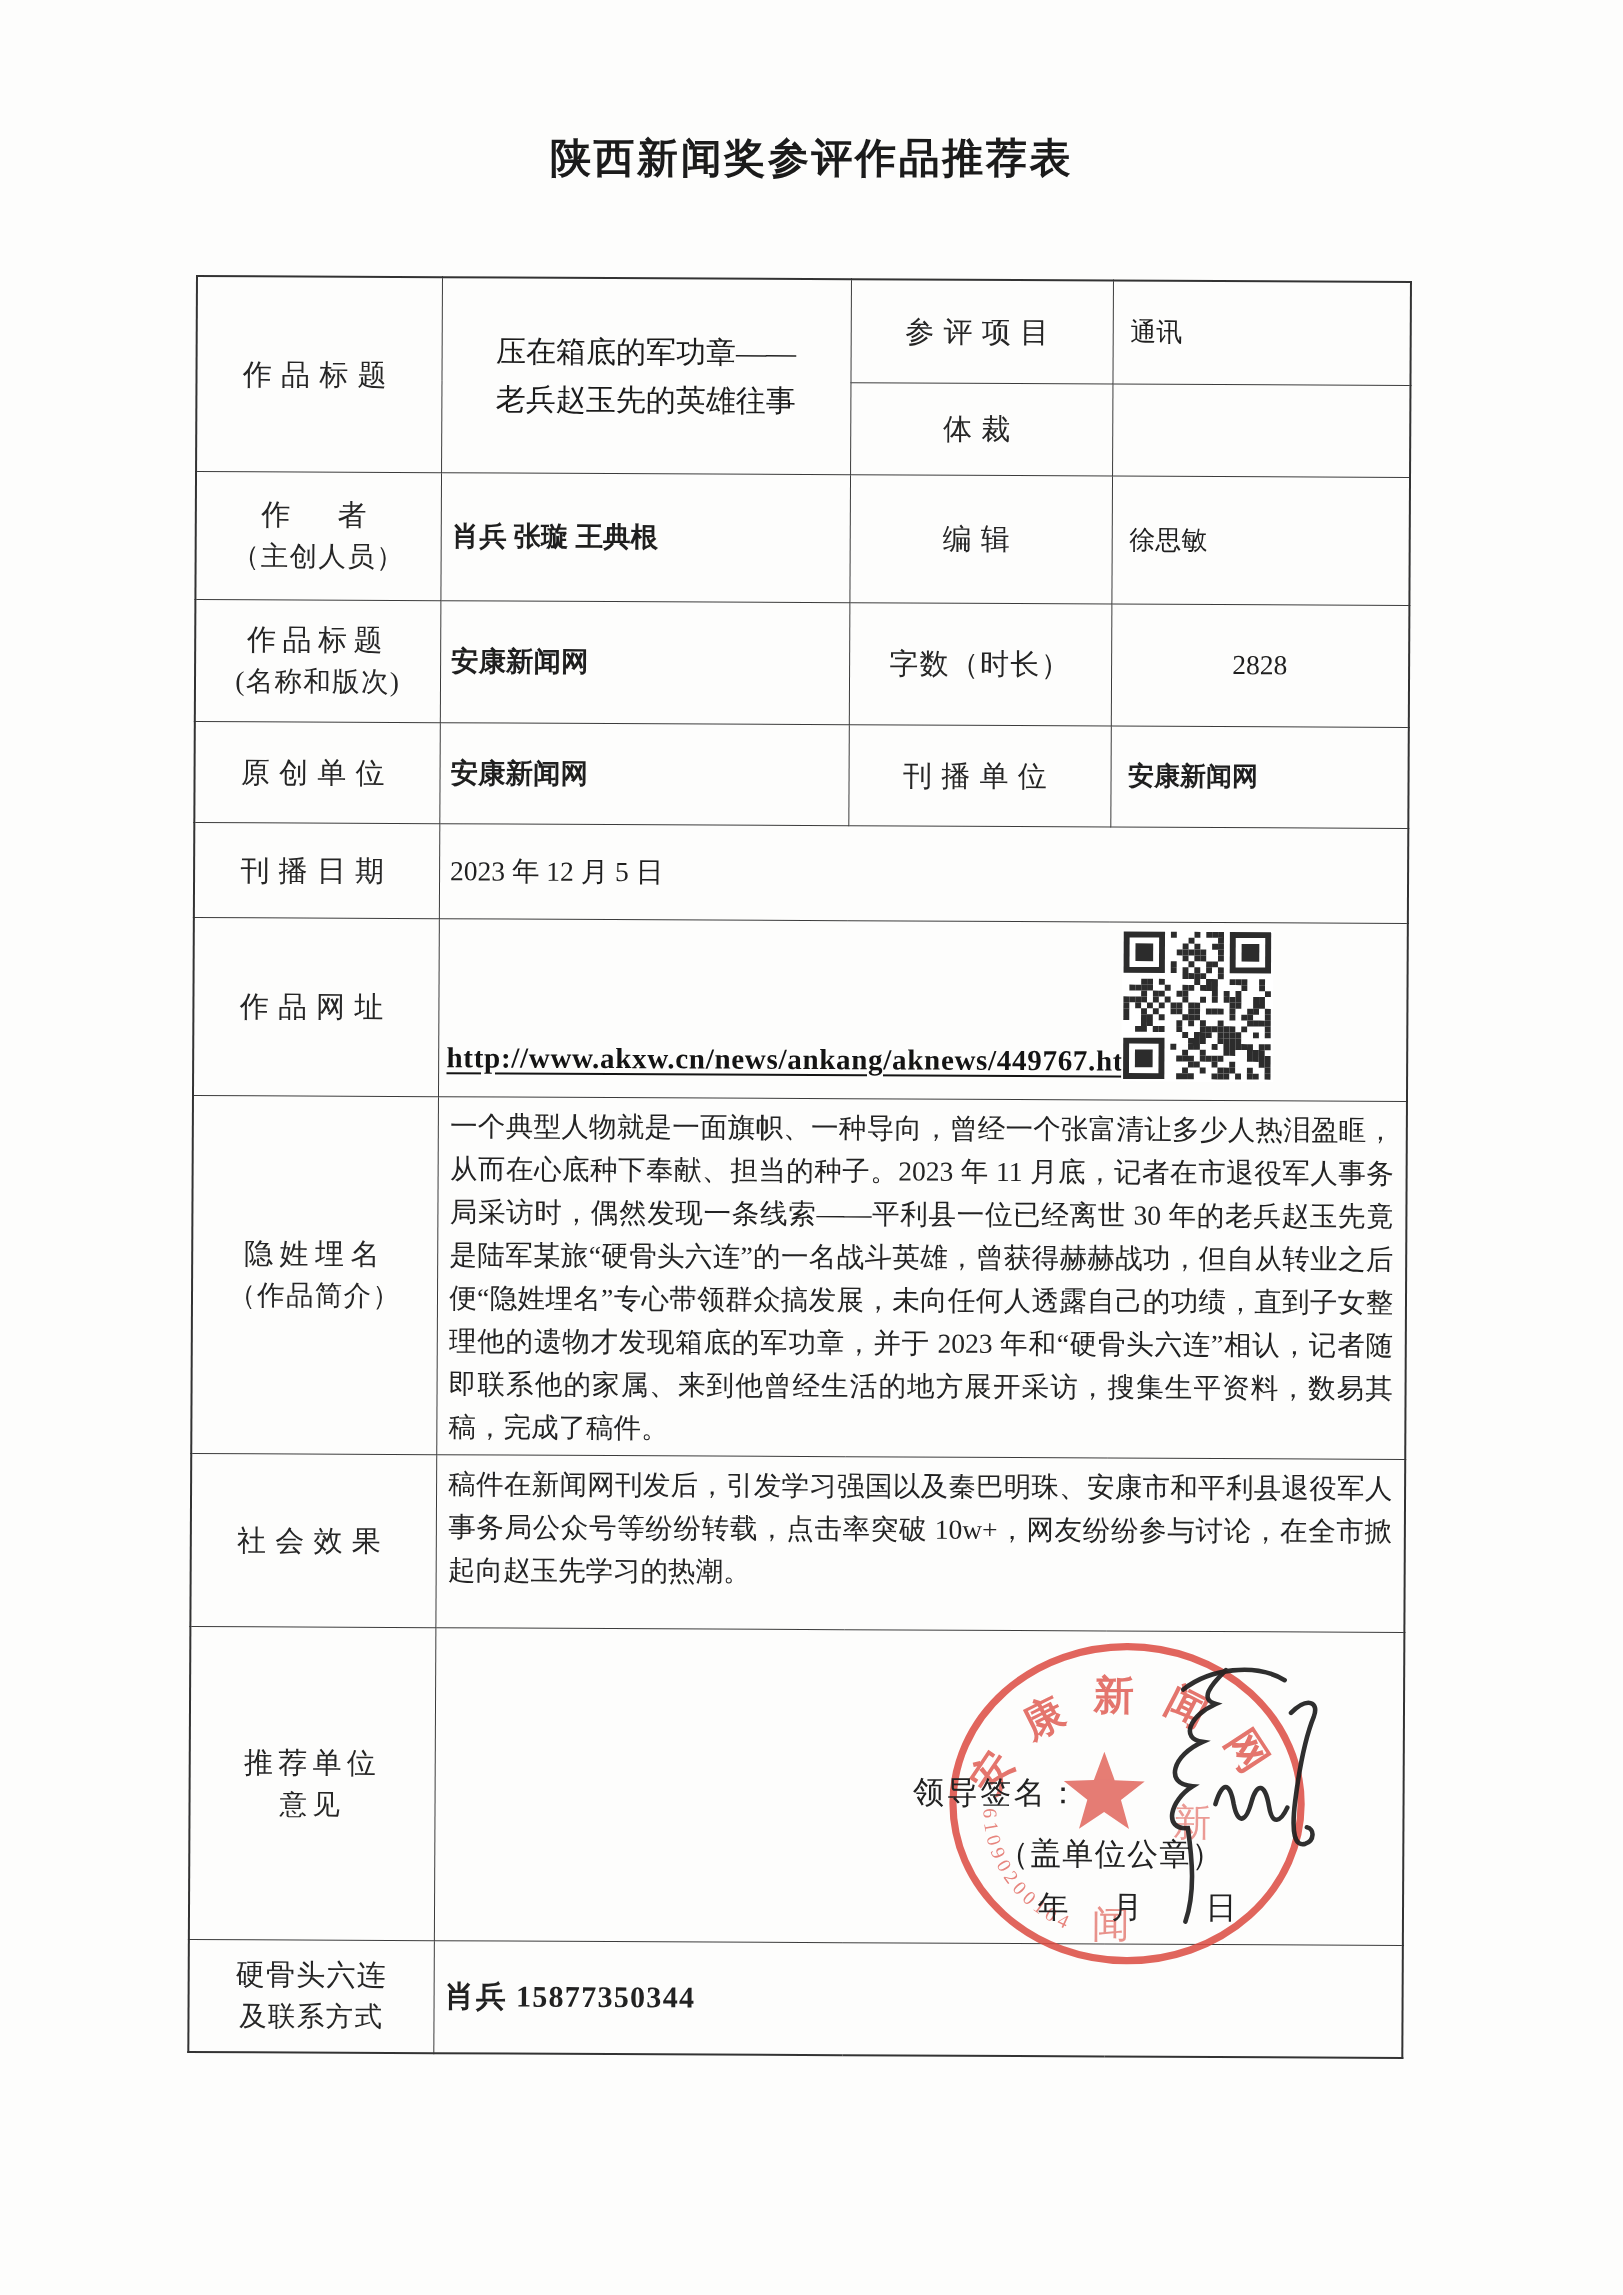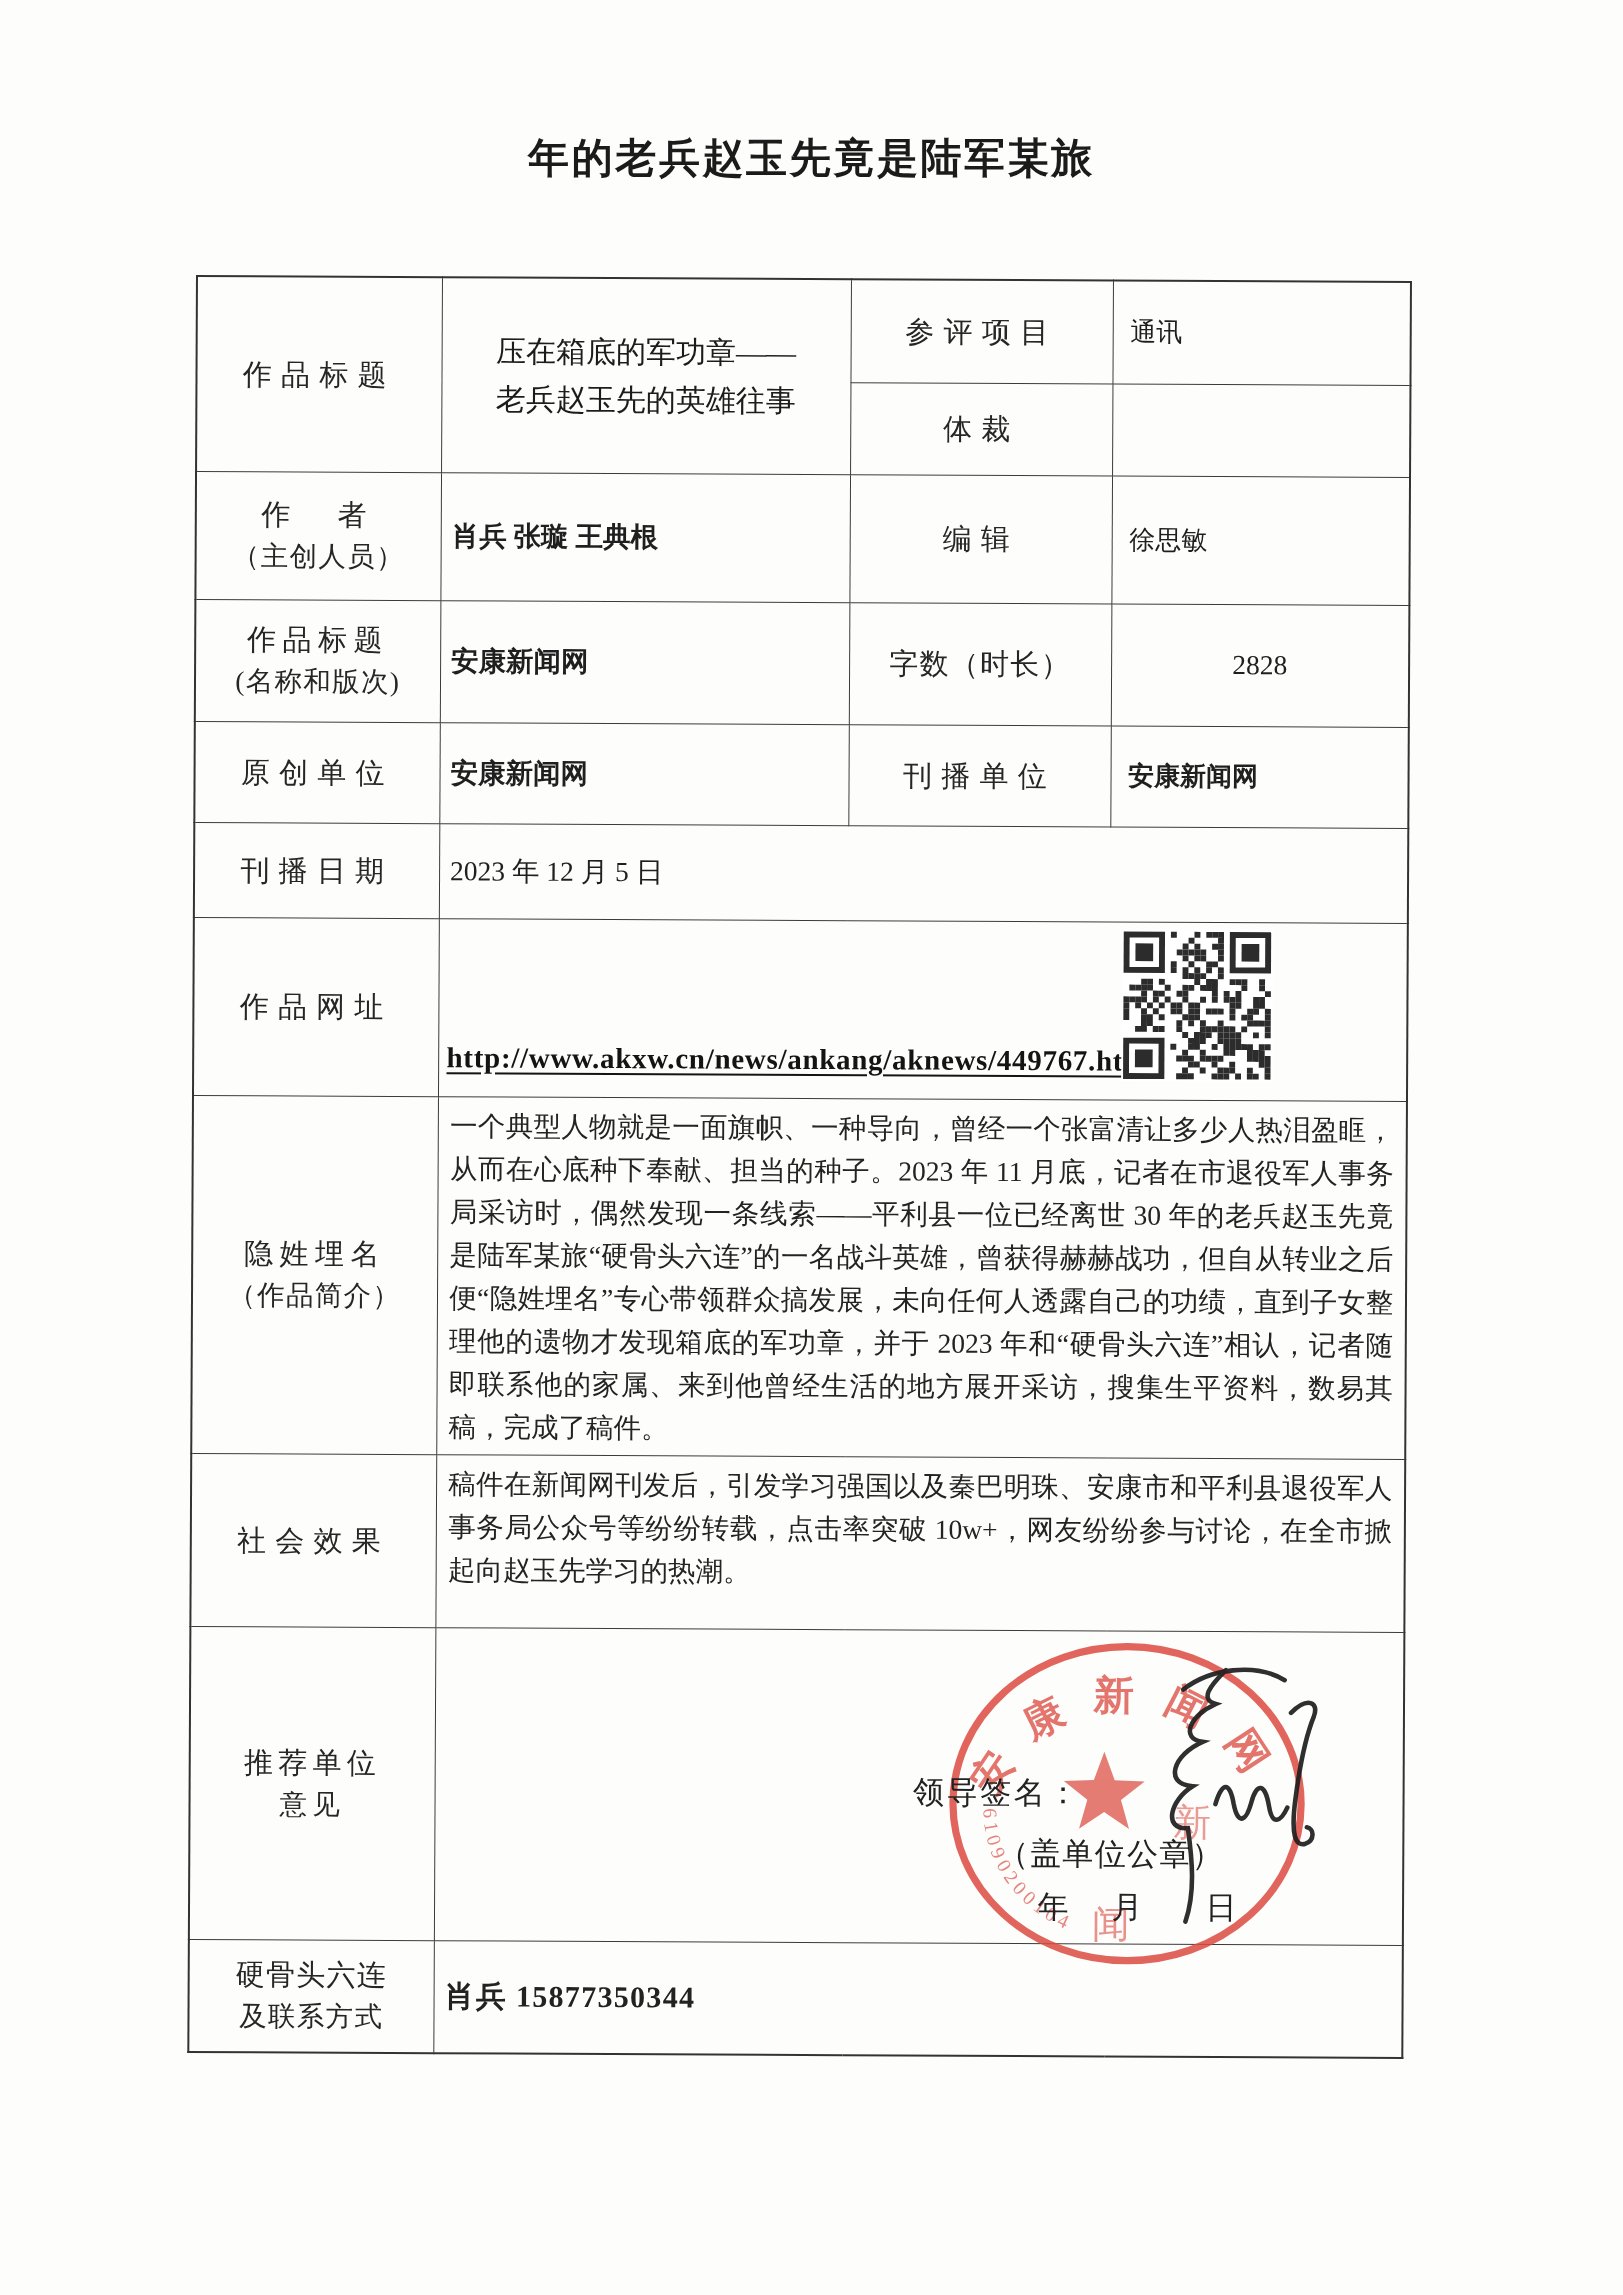--- a/index.html
+++ b/index.html
@@ -61,21 +61,21 @@
   .date-y{position:absolute;left:603px;top:255px;font-size:31px;z-index:3;}
   .date-m{position:absolute;left:677px;top:255px;font-size:31px;z-index:3;}
   .date-d{position:absolute;left:771px;top:255px;font-size:31px;z-index:3;}
   #seal-svg{position:absolute;left:505px;top:7.9px;z-index:2;}
   #sig-svg{position:absolute;left:623px;top:18.3px;z-index:4;}
   .contact-val{font-size:30px;font-weight:600;padding-left:10.5px;letter-spacing:1.3px;}
 </style>
 </head>
 <body>
 
-<h1 class="page-title">年的老兵赵玉先竟是陆军某旅</h1>
+<h1 class="page-title">陕西新闻奖参评作品推荐表</h1>
 
 <div class="sheet">
 <table>
   <colgroup>
     <col style="width:245px">
         <col style="width:409px">
         <col style="width:262px">
         <col style="width:298px">
   </colgroup>
 

